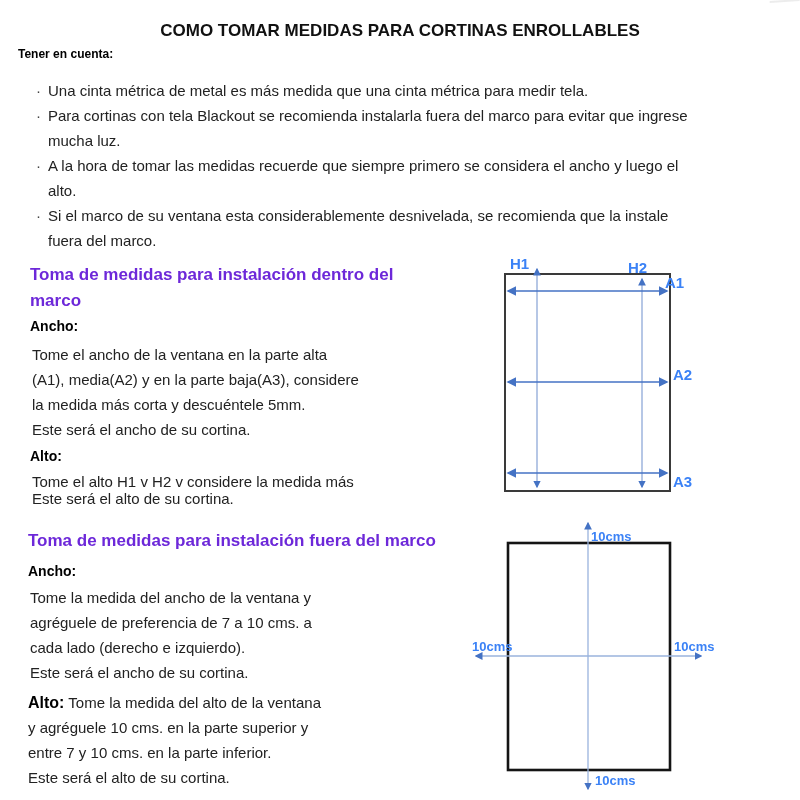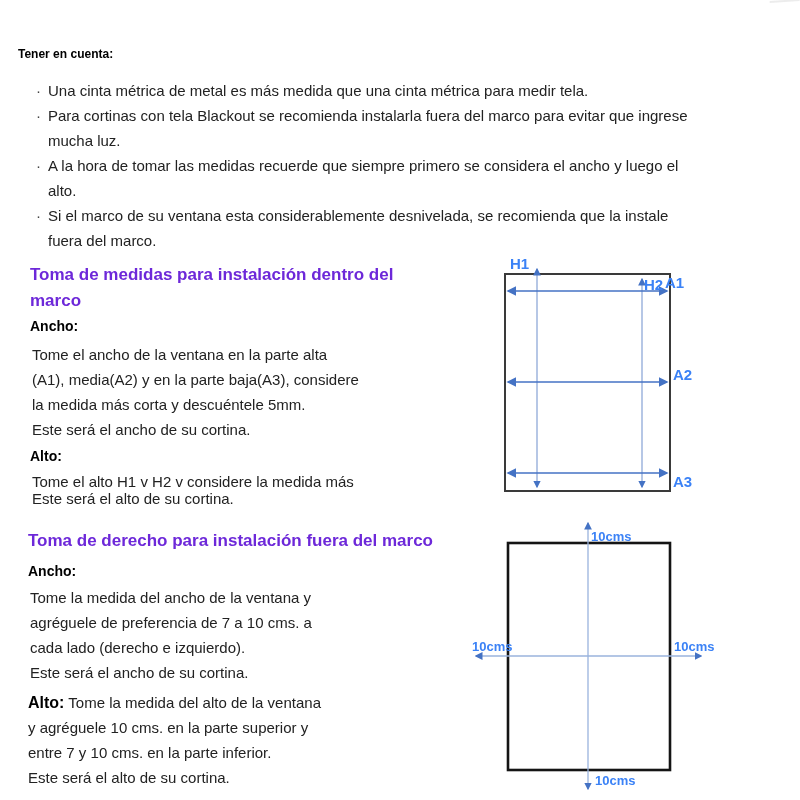--- a/index.html
+++ b/index.html
@@ -24,20 +24,21 @@
   svg{display:block;}
   .artifact{top:0;left:770px;width:30px;height:10px;border-top:2px solid #e7e7e7;transform:rotate(-4deg);opacity:.8;}
 </style>
 </head>
 <body>
 
 <div class="page">
 
   <div class="abs artifact"></div>
 
+  <div class="abs title">COMO TOMAR MEDIDAS PARA CORTINAS ENROLLABLES</div>
 
   <div class="abs h-main" style="left:18px;top:47px;">Tener en cuenta:</div>
 
   <div class="abs bullets">
     <div class="bullet">
       <span class="marker">·</span>
       <span class="btext preline">Una cinta métrica de metal es más medida que una cinta métrica para medir tela.</span>
     </div>
     <div class="bullet">
       <span class="marker">·</span>
@@ -79,27 +80,27 @@
         </marker>
       </defs>
       <rect x="1" y="19" width="165" height="217" fill="none" stroke="#3a3a3a" stroke-width="2"></rect>
       <line x1="33" y1="14" x2="33" y2="232" stroke="#8fa9d8" stroke-width="1.3" marker-start="url(#ah)" marker-end="url(#ah)"></line>
       <line x1="138" y1="24" x2="138" y2="232" stroke="#8fa9d8" stroke-width="1.3" marker-start="url(#ah)" marker-end="url(#ah)"></line>
       <line x1="4" y1="36" x2="163" y2="36" stroke="#4472c4" stroke-width="1.6" marker-start="url(#ah)" marker-end="url(#ah)"></line>
       <line x1="4" y1="127" x2="163" y2="127" stroke="#4472c4" stroke-width="1.6" marker-start="url(#ah)" marker-end="url(#ah)"></line>
       <line x1="4" y1="218" x2="163" y2="218" stroke="#4472c4" stroke-width="1.6" marker-start="url(#ah)" marker-end="url(#ah)"></line>
     </svg>
     <div class="dlabel big" style="left:6px;top:0px;">H1</div>
-    <div class="dlabel big" style="left:124px;top:21px;margin-left:16px;">H2</div>
+    <div class="dlabel big" style="left:124px;top:4px;">H2</div>
     <div class="dlabel big" style="left:161px;top:19px;">A1</div>
     <div class="dlabel big" style="left:169px;top:111px;">A2</div>
     <div class="dlabel big" style="left:169px;top:218px;">A3</div>
   </div>
 
-  <div class="abs h-section" style="left:28px;top:528px;width:460px;">Toma de derecho para instalación fuera del marco</div>
+  <div class="abs h-section" style="left:28px;top:528px;width:460px;">Toma de medidas para instalación fuera del marco</div>
 
   <div class="abs h-sub" style="left:28px;top:563px;">Ancho:</div>
 
   <div class="abs body-text preline" style="left:30px;top:585px;width:430px;">Tome la medida del ancho de la ventana y
 agréguele de preferencia de 7 a 10 cms. a
 cada lado (derecho e izquierdo).
 Este será el ancho de su cortina.</div>
 
   <p class="abs body-text preline" style="left:28px;top:690px;width:430px;margin:0;"><span class="inline-label">Alto:</span><span> Tome la medida del alto de la ventana
 y agréguele 10 cms.  en la parte superior y

